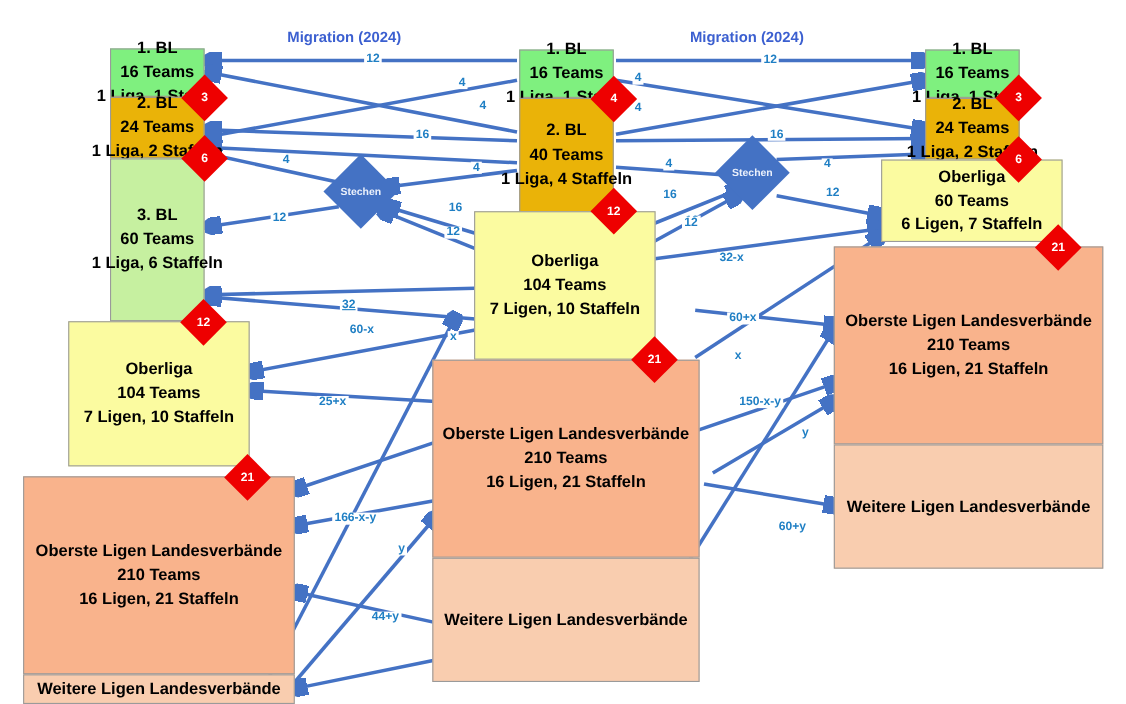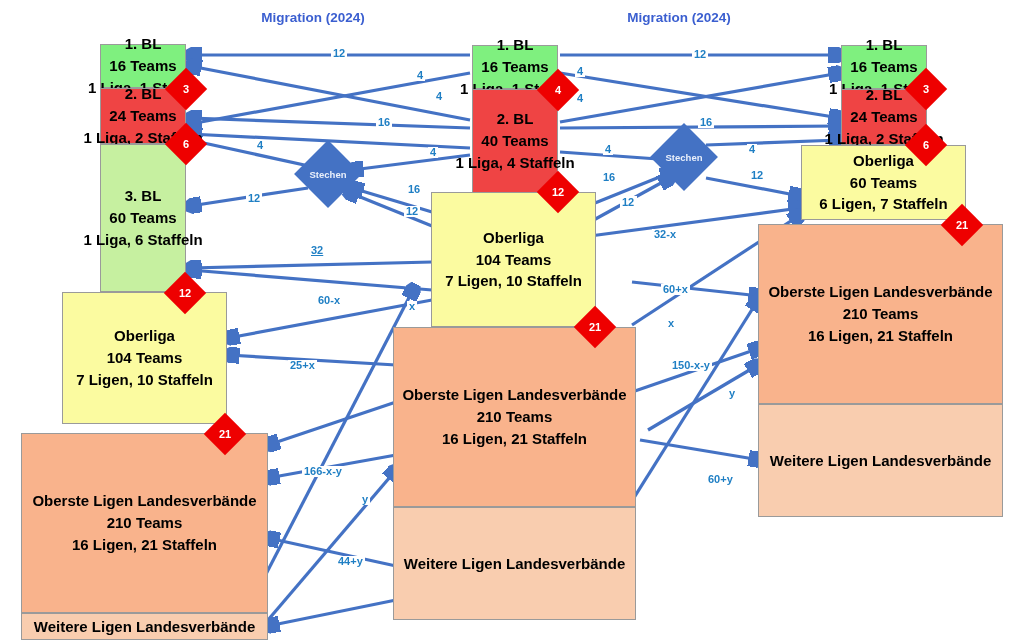--- a/index.html
+++ b/index.html
@@ -23,41 +23,42 @@
     white-space:nowrap;
     line-height:1;
   }
   .mig-title{
     position:absolute;
     font-size:13.5px;
     font-weight:600;
     color:#3b5fd0;
     text-align:center;
     white-space:nowrap;
+    margin-top:16px;
   }
 
   
   .box{
     position:absolute;
     box-sizing:border-box;
     border:1px solid #9a9a9a;
     display:flex;
     flex-direction:column;
     align-items:center;
     justify-content:center;
     text-align:center;
     color:#000000;
     font-size:15px;
     font-weight:bold;
     line-height:1.45;
     z-index:6;
   }
   .box .ln{display:block;white-space:nowrap;}
   .g1{background:#7ff07f;}
-  .g2{background:#ef4444;}
+  .g2{background:#eab308;}
   .g3{background:#c6f0a0;}
   .yel{background:#fbfba0;}
   .or1{background:#f9b38c;}
   .or2{background:#f9cdaf;}
 
   
   .diamond{
     position:absolute;
     width:30px;height:30px;
     background:#ee0000;
@@ -333,21 +334,21 @@
 
   <div class="alab" style="left:331px;top:48px;">12</div>
   <div class="alab" style="left:415px;top:70px;">4</div>
   <div class="alab" style="left:434px;top:91px;">4</div>
   <div class="alab" style="left:376px;top:117px;">16</div>
   <div class="alab" style="left:428px;top:147px;">4</div>
   <div class="alab" style="left:255px;top:140px;">4</div>
   <div class="alab" style="left:246px;top:193px;">12</div>
   <div class="alab" style="left:406px;top:184px;">16</div>
   <div class="alab" style="left:404px;top:206px;">12</div>
-  <div class="alab" style="left:309px;top:245px;text-decoration:underline;">32</div>
+  <div class="alab" style="left:309px;top:272px;text-decoration:underline;">32</div>
   <div class="alab" style="left:316px;top:295px;">60-x</div>
   <div class="alab" style="left:407px;top:301px;">x</div>
   <div class="alab" style="left:288px;top:360px;">25+x</div>
   <div class="alab" style="left:302px;top:466px;">166-x-y</div>
   <div class="alab" style="left:360px;top:494px;">y</div>
   <div class="alab" style="left:336px;top:556px;">44+y</div>
 
   <div class="alab" style="left:692px;top:49px;">12</div>
   <div class="alab" style="left:575px;top:66px;">4</div>
   <div class="alab" style="left:575px;top:93px;">4</div>

